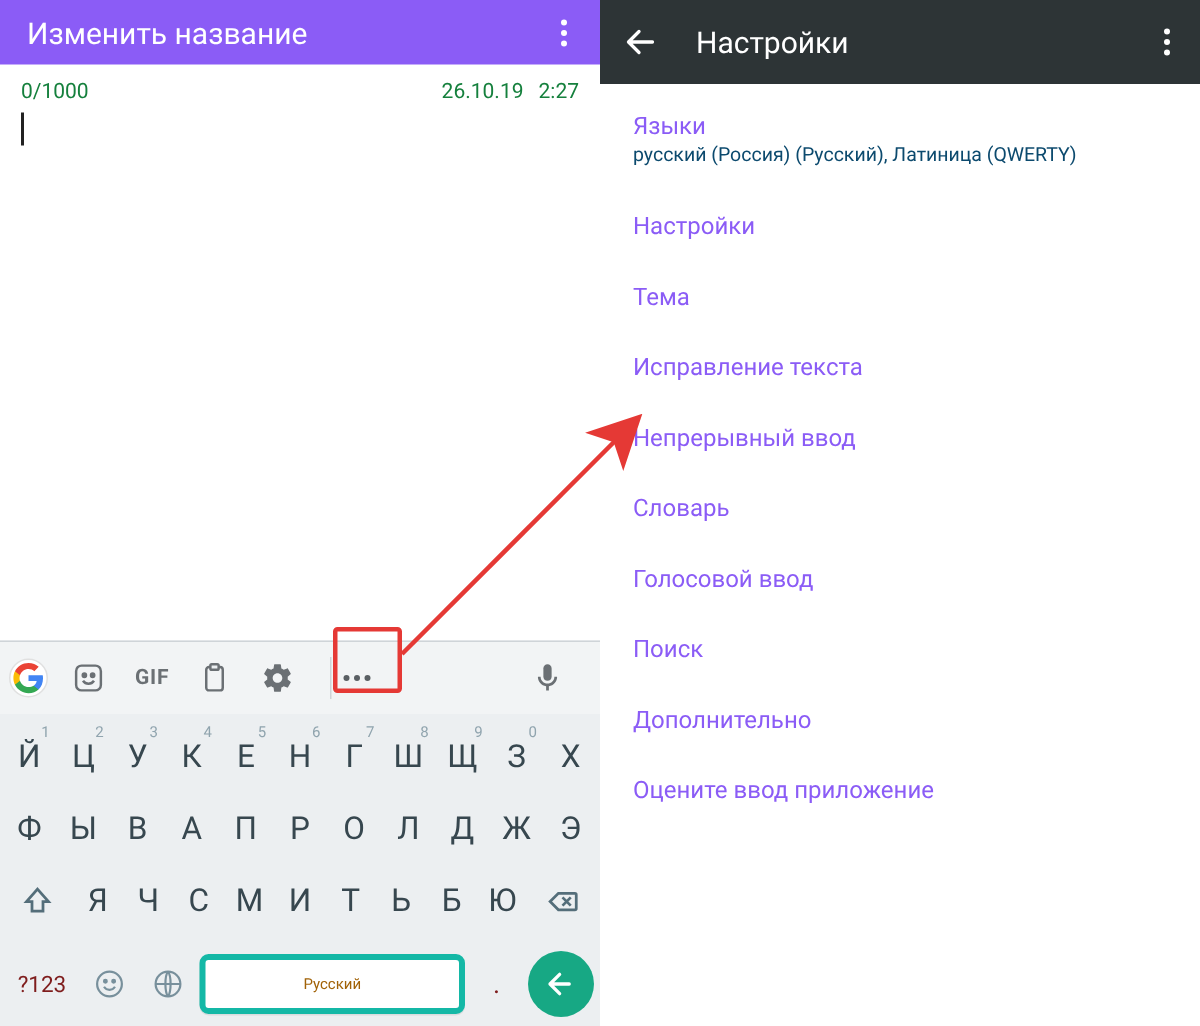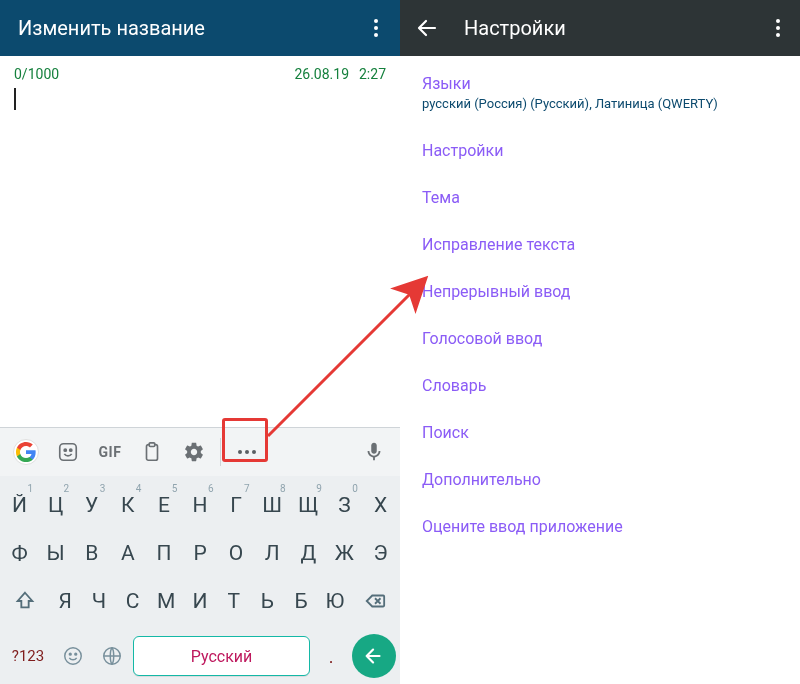--- a/index.html
+++ b/index.html
@@ -18,23 +18,23 @@
   }
   .screen {
     width: 400px;
     height: 684px;
     position: relative;
     overflow: hidden;
     background: #fff;
   }
   
   .appbar-left {
-    background: #0c4a6e;
+    background: #8b5cf6;
     color: #fff;
-    height: 56px;
+    height: 43px;
     display: flex;
     align-items: center;
     padding: 0 12px 0 18px;
     justify-content: space-between;
   }
   .appbar-left .title {
     font-size: 20px;
     font-weight: 400;
   }
   .more-dots {
@@ -77,21 +77,21 @@
   .kb-toolbar {
     height: 48px;
     display: flex;
     align-items: center;
     padding: 0 6px;
     gap: 2px;
     background: #f2f4f5;
   }
   .kb-tool {
     width: 40px; height: 40px;
-    display: flex; align-items: center; justify-content: center;
+    display: flex; align-items: center; 
     color: #5a5f63;
     border-radius: 4px;
     cursor: pointer;
     font-size: 18px;
   }
   .kb-tool svg { width: 22px; height: 22px; }
   .kb-tool .gif {
     font-size: 14px; font-weight: 700; letter-spacing: 0.5px;
     color: #6b7074;
   }
@@ -157,25 +157,25 @@
     color: #7f1d1d;
     font-size: 15px;
     cursor: pointer;
   }
   .kb-btn.sym { width: 48px; }
   .kb-btn.small { width: 36px; font-size: 18px; }
   .kb-space {
     flex: 1;
     height: 40px;
     background: #fff;
-    border: 1px solid #14b8a6;
+    border: 4px solid #14b8a6;
     border-radius: 6px;
     display: flex; align-items: center; justify-content: center;
-    color: #be185d;
-    font-size: 16px;
+    color: #a16207;
+    font-size: 10px;
     box-shadow: 0 1px 0 rgba(0,0,0,0.08);
   }
   .kb-enter {
     width: 44px; height: 44px;
     border-radius: 50%;
     background: #17a884;
     color: #fff;
     display: flex; align-items: center; justify-content: center;
   }
   .kb-btn svg, .kb-enter svg, .key svg { width: 22px; height: 22px; }
@@ -230,21 +230,21 @@
       <div class="title">Изменить название</div>
       <div class="more-dots">
         <span></span>
           <span></span>
           <span></span>
       </div>
     </div>
     <div class="editor-meta">
       <div>0/1000</div>
       <div class="right">
-        <div>26.08.19</div>
+        <div>26.10.19</div>
         <div>2:27</div>
       </div>
     </div>
     <div class="editor-body">
       <div class="cursor"></div>
     </div>
 
     <div class="keyboard">
       <div class="kb-toolbar">
         <div class="kb-tool">
@@ -400,24 +400,24 @@
         <div class="settings-item">
           <div class="primary">Тема</div>
         </div>
         <div class="settings-item">
           <div class="primary">Исправление текста</div>
         </div>
         <div class="settings-item">
           <div class="primary">Непрерывный ввод</div>
         </div>
         <div class="settings-item">
+          <div class="primary">Словарь</div>
+        </div>
+        <div class="settings-item">
           <div class="primary">Голосовой ввод</div>
-        </div>
-        <div class="settings-item">
-          <div class="primary">Словарь</div>
         </div>
         <div class="settings-item">
           <div class="primary">Поиск</div>
         </div>
         <div class="settings-item">
           <div class="primary">Дополнительно</div>
         </div>
         <div class="settings-item">
           <div class="primary">Оцените ввод приложение</div>
         </div>

